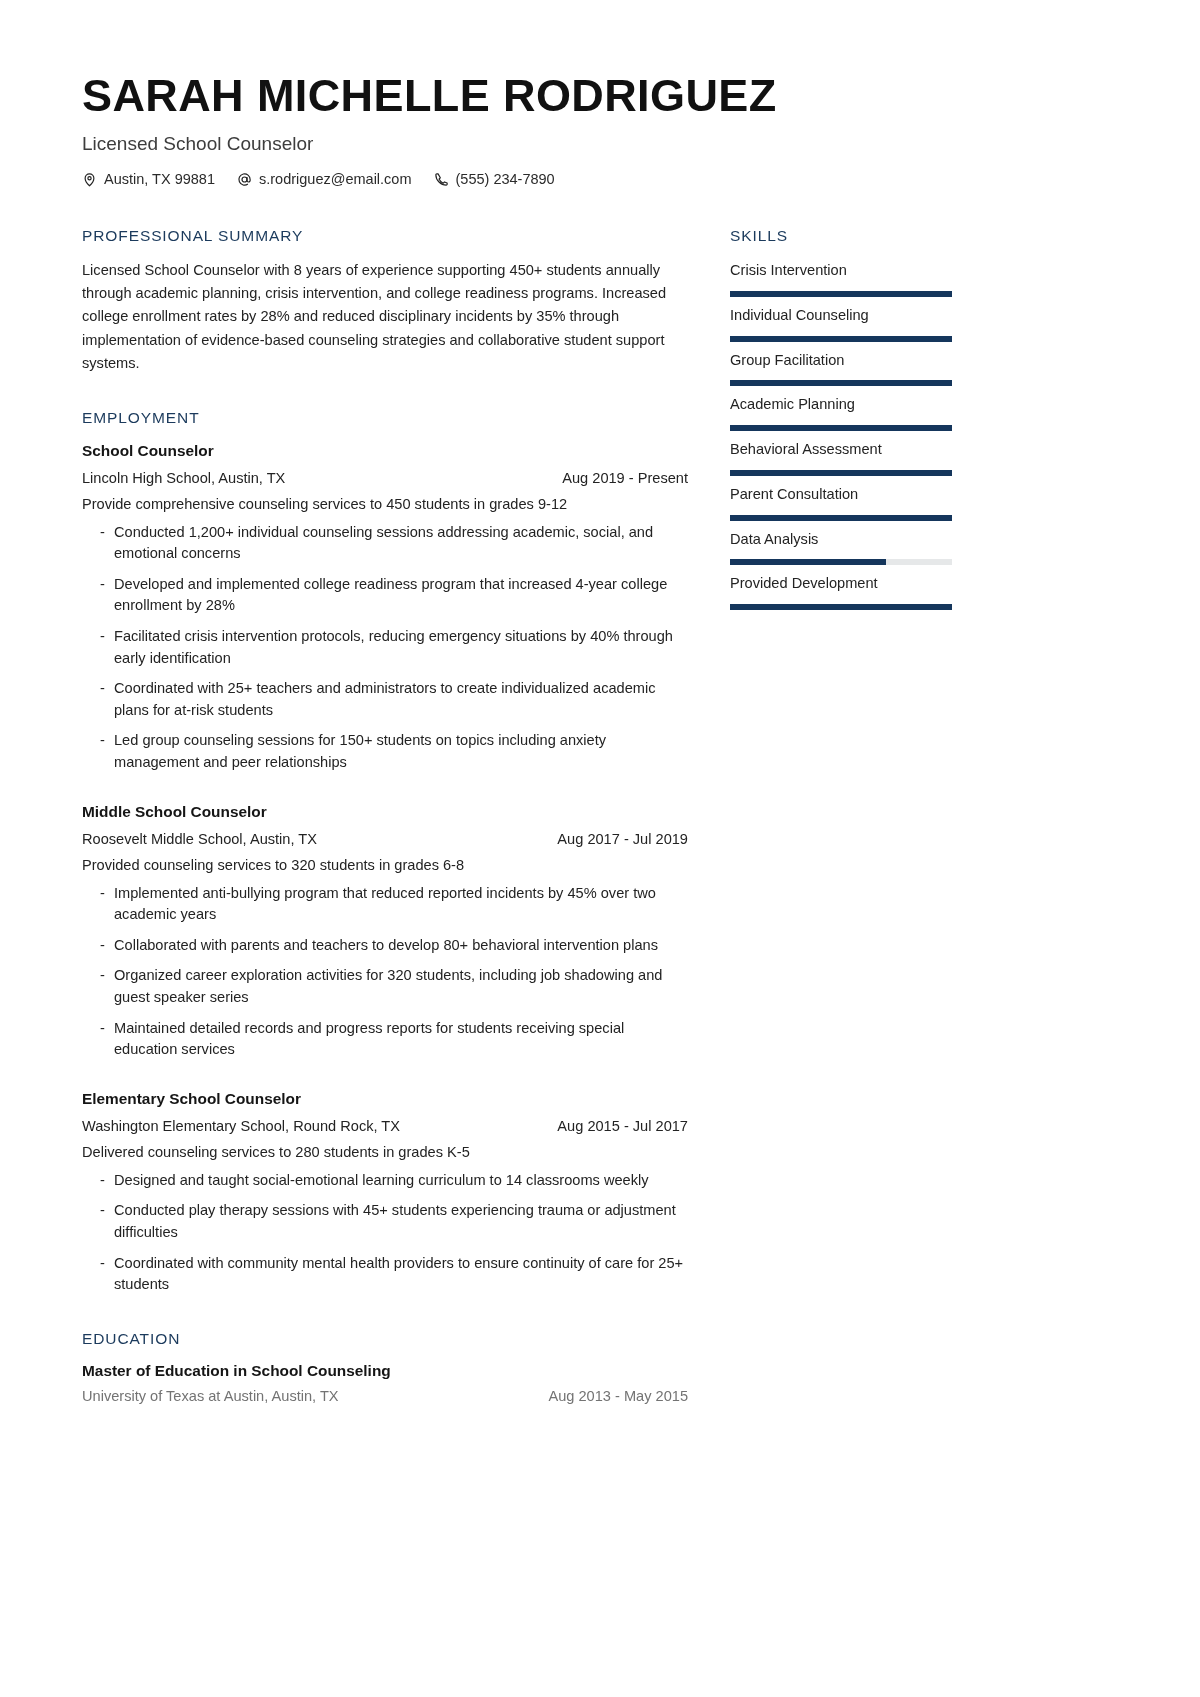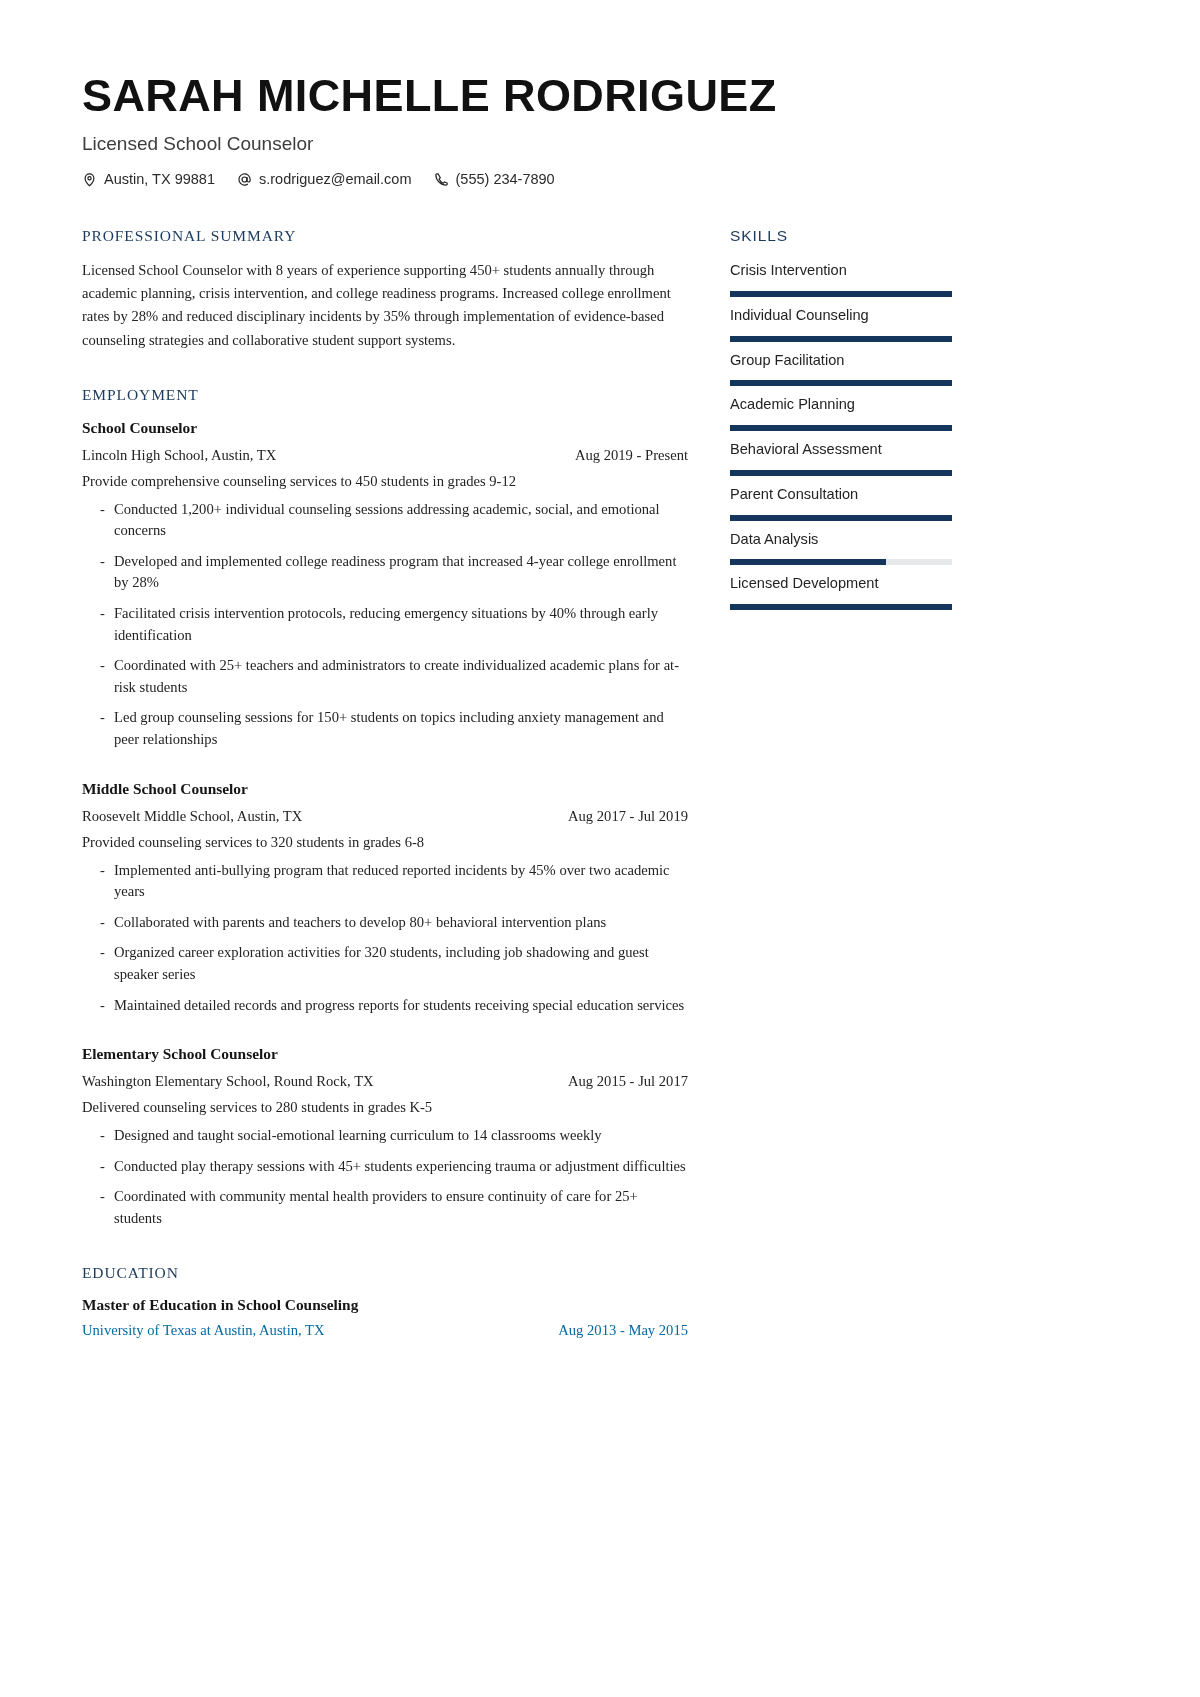--- a/index.html
+++ b/index.html
@@ -55,21 +55,21 @@
   }
   .contact-item svg { display: block; flex: 0 0 auto; }
 
   
   .body-cols {
     display: flex;
     gap: 42px;
     margin-top: 40px;
     align-items: flex-start;
   }
-  .col-main { width: 606px; flex: 0 0 606px; font-family: Liberation Serif, serif; }
+  .col-main { width: 606px; flex: 0 0 606px; }
   .col-side { width: 306px; flex: 0 0 306px; }
 
   .section { margin-bottom: 34px; }
   .section-title {
     font-size: 15.5px;
     font-weight: 500;
     letter-spacing: 0.9px;
     color: #1b3a5c;
     margin: 0 0 14px 0;
     text-transform: uppercase;
@@ -134,21 +134,21 @@
     font-size: 15.4px;
     font-weight: 600;
     color: #151515;
     margin: 0 0 8px 0;
   }
   .edu-meta {
     display: flex;
     justify-content: space-between;
     gap: 18px;
     font-size: 14.6px;
-    color: #0369a1;
+    color: #737373;
   }
   .edu-dates { white-space: nowrap; }
 
   
   .skill { margin-bottom: 9px; }
   .skill-name {
     font-size: 14.6px;
     color: #232323;
     line-height: 1.35;
     margin-bottom: 10px;
@@ -320,21 +320,21 @@
                 <div class="skill-fill" style="width: 75%; background: rgb(21, 54, 92);"></div>
               </div>
             </div>
             <div class="skill">
               <div class="skill-name">Data Analysis</div>
               <div class="skill-track" style="background: rgb(230, 232, 233);">
                 <div class="skill-fill" style="width: 51%; background: rgb(21, 54, 92);"></div>
               </div>
             </div>
             <div class="skill">
-              <div class="skill-name">Licensed Development</div>
+              <div class="skill-name">Provided Development</div>
               <div class="skill-track" style="background: rgb(230, 232, 233);">
                 <div class="skill-fill" style="width: 75%; background: rgb(21, 54, 92);"></div>
               </div>
             </div>
           </div>
       </div>
     </div>
 
   </div>
 </div>

